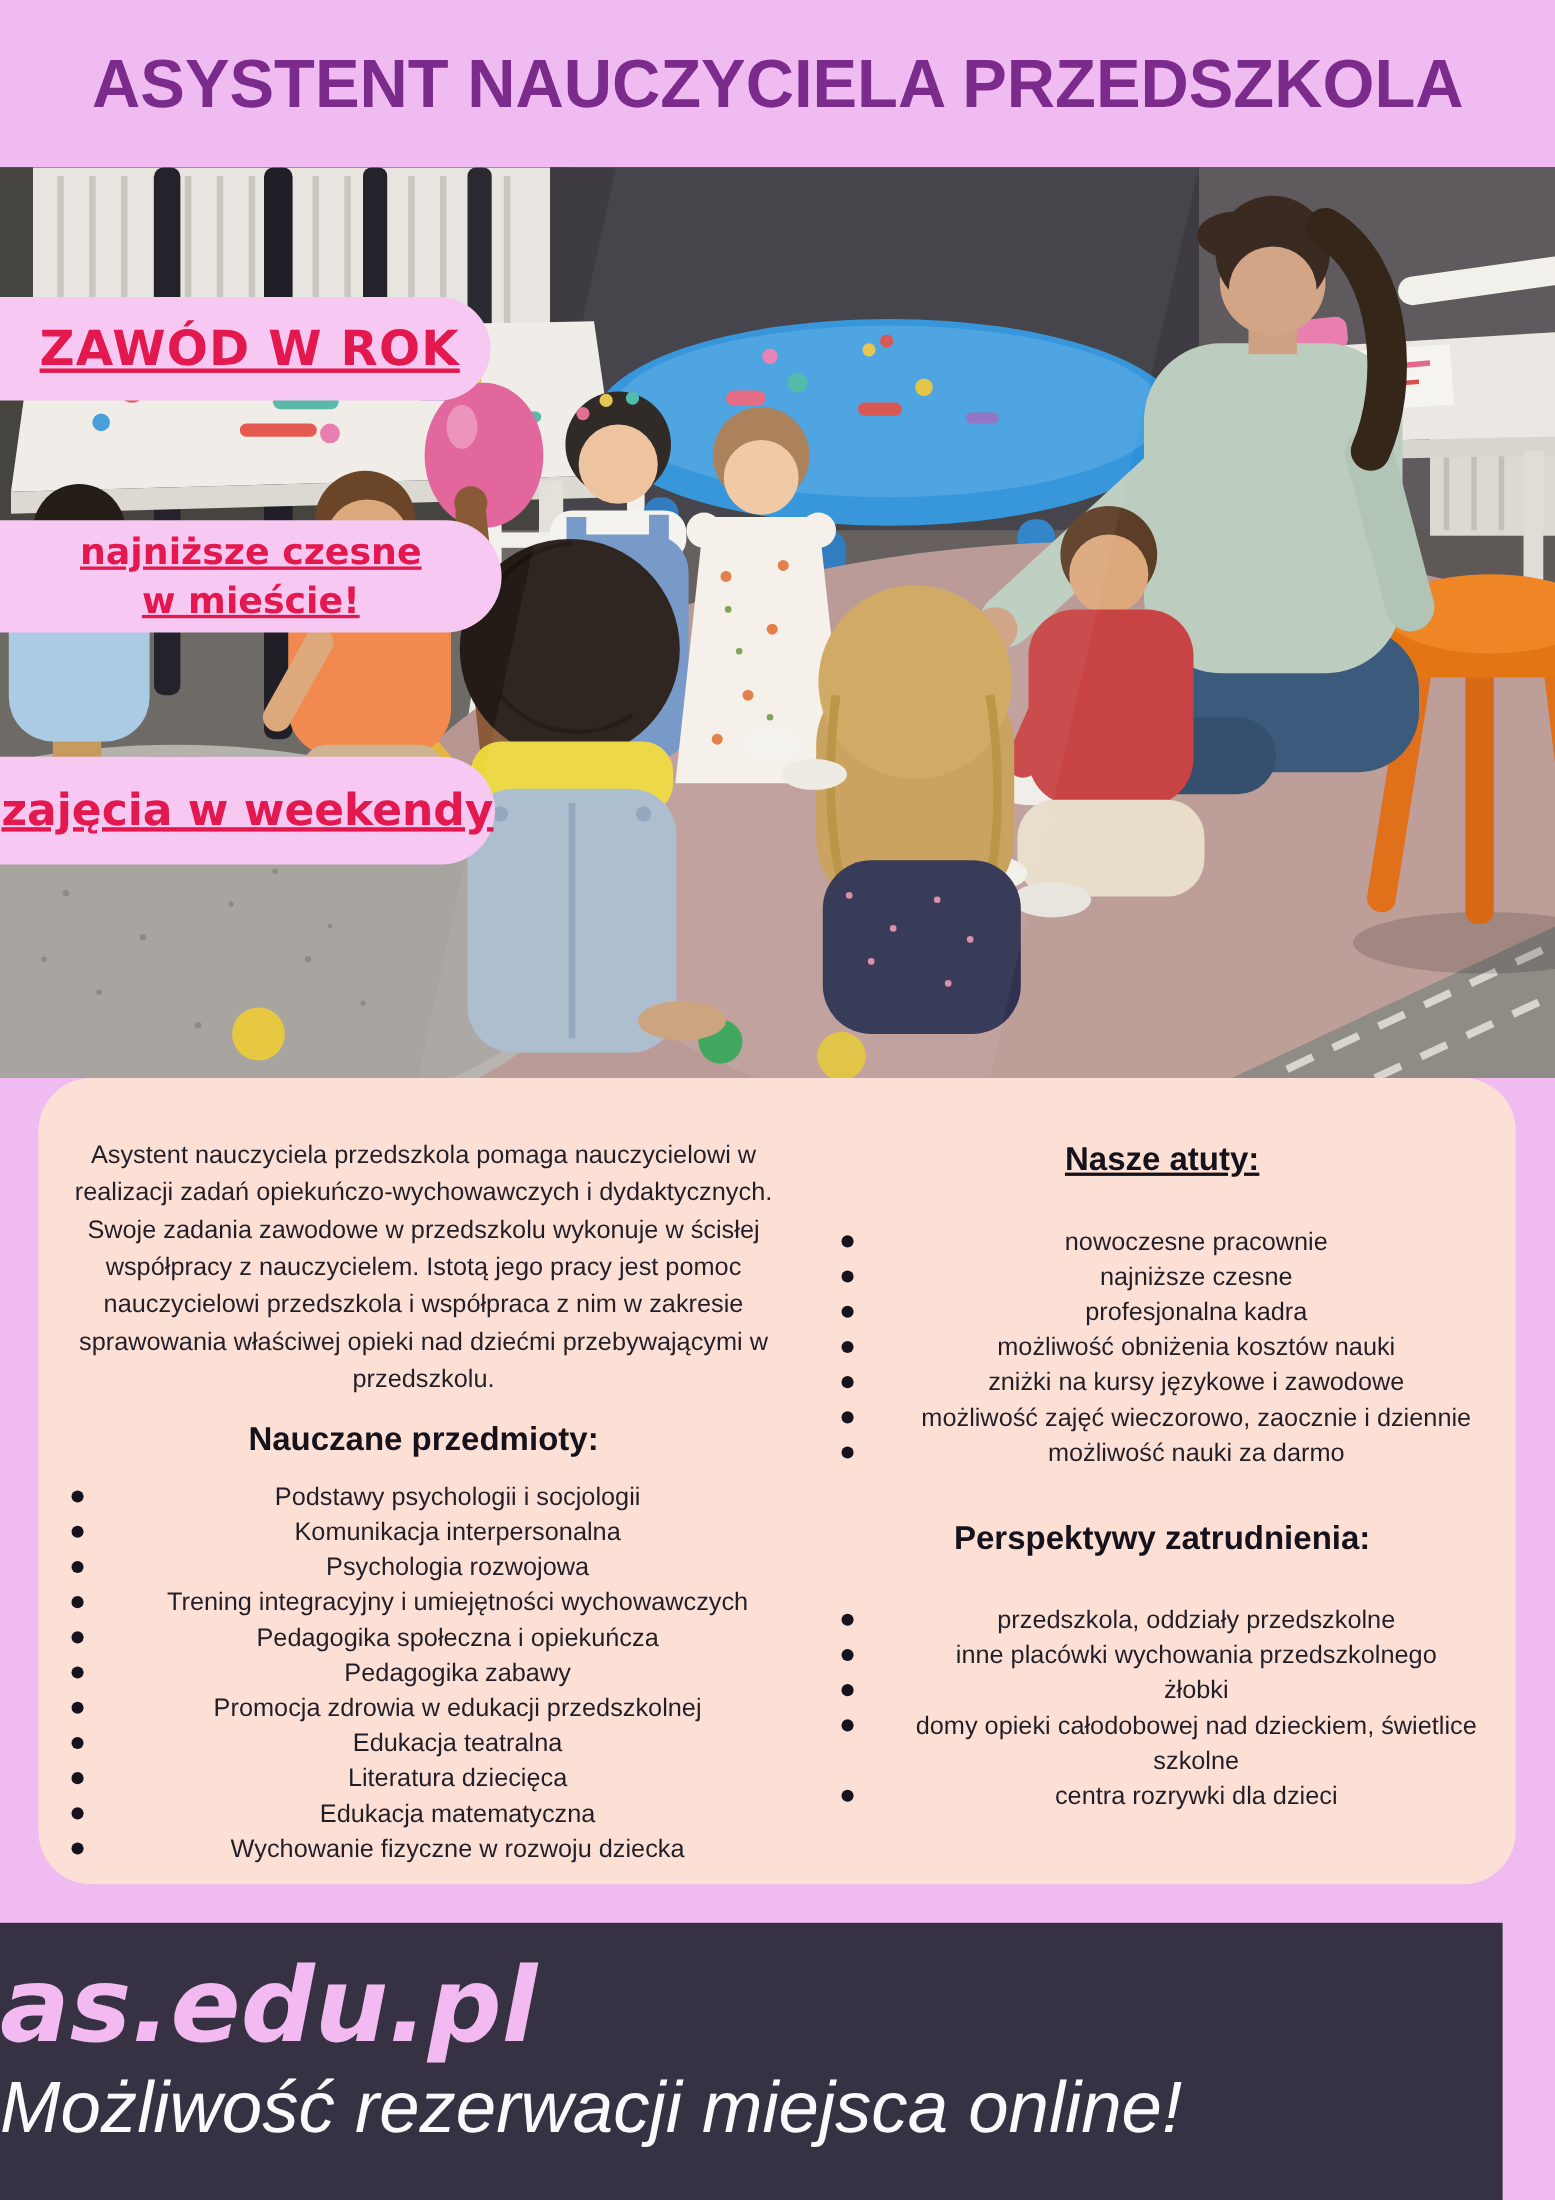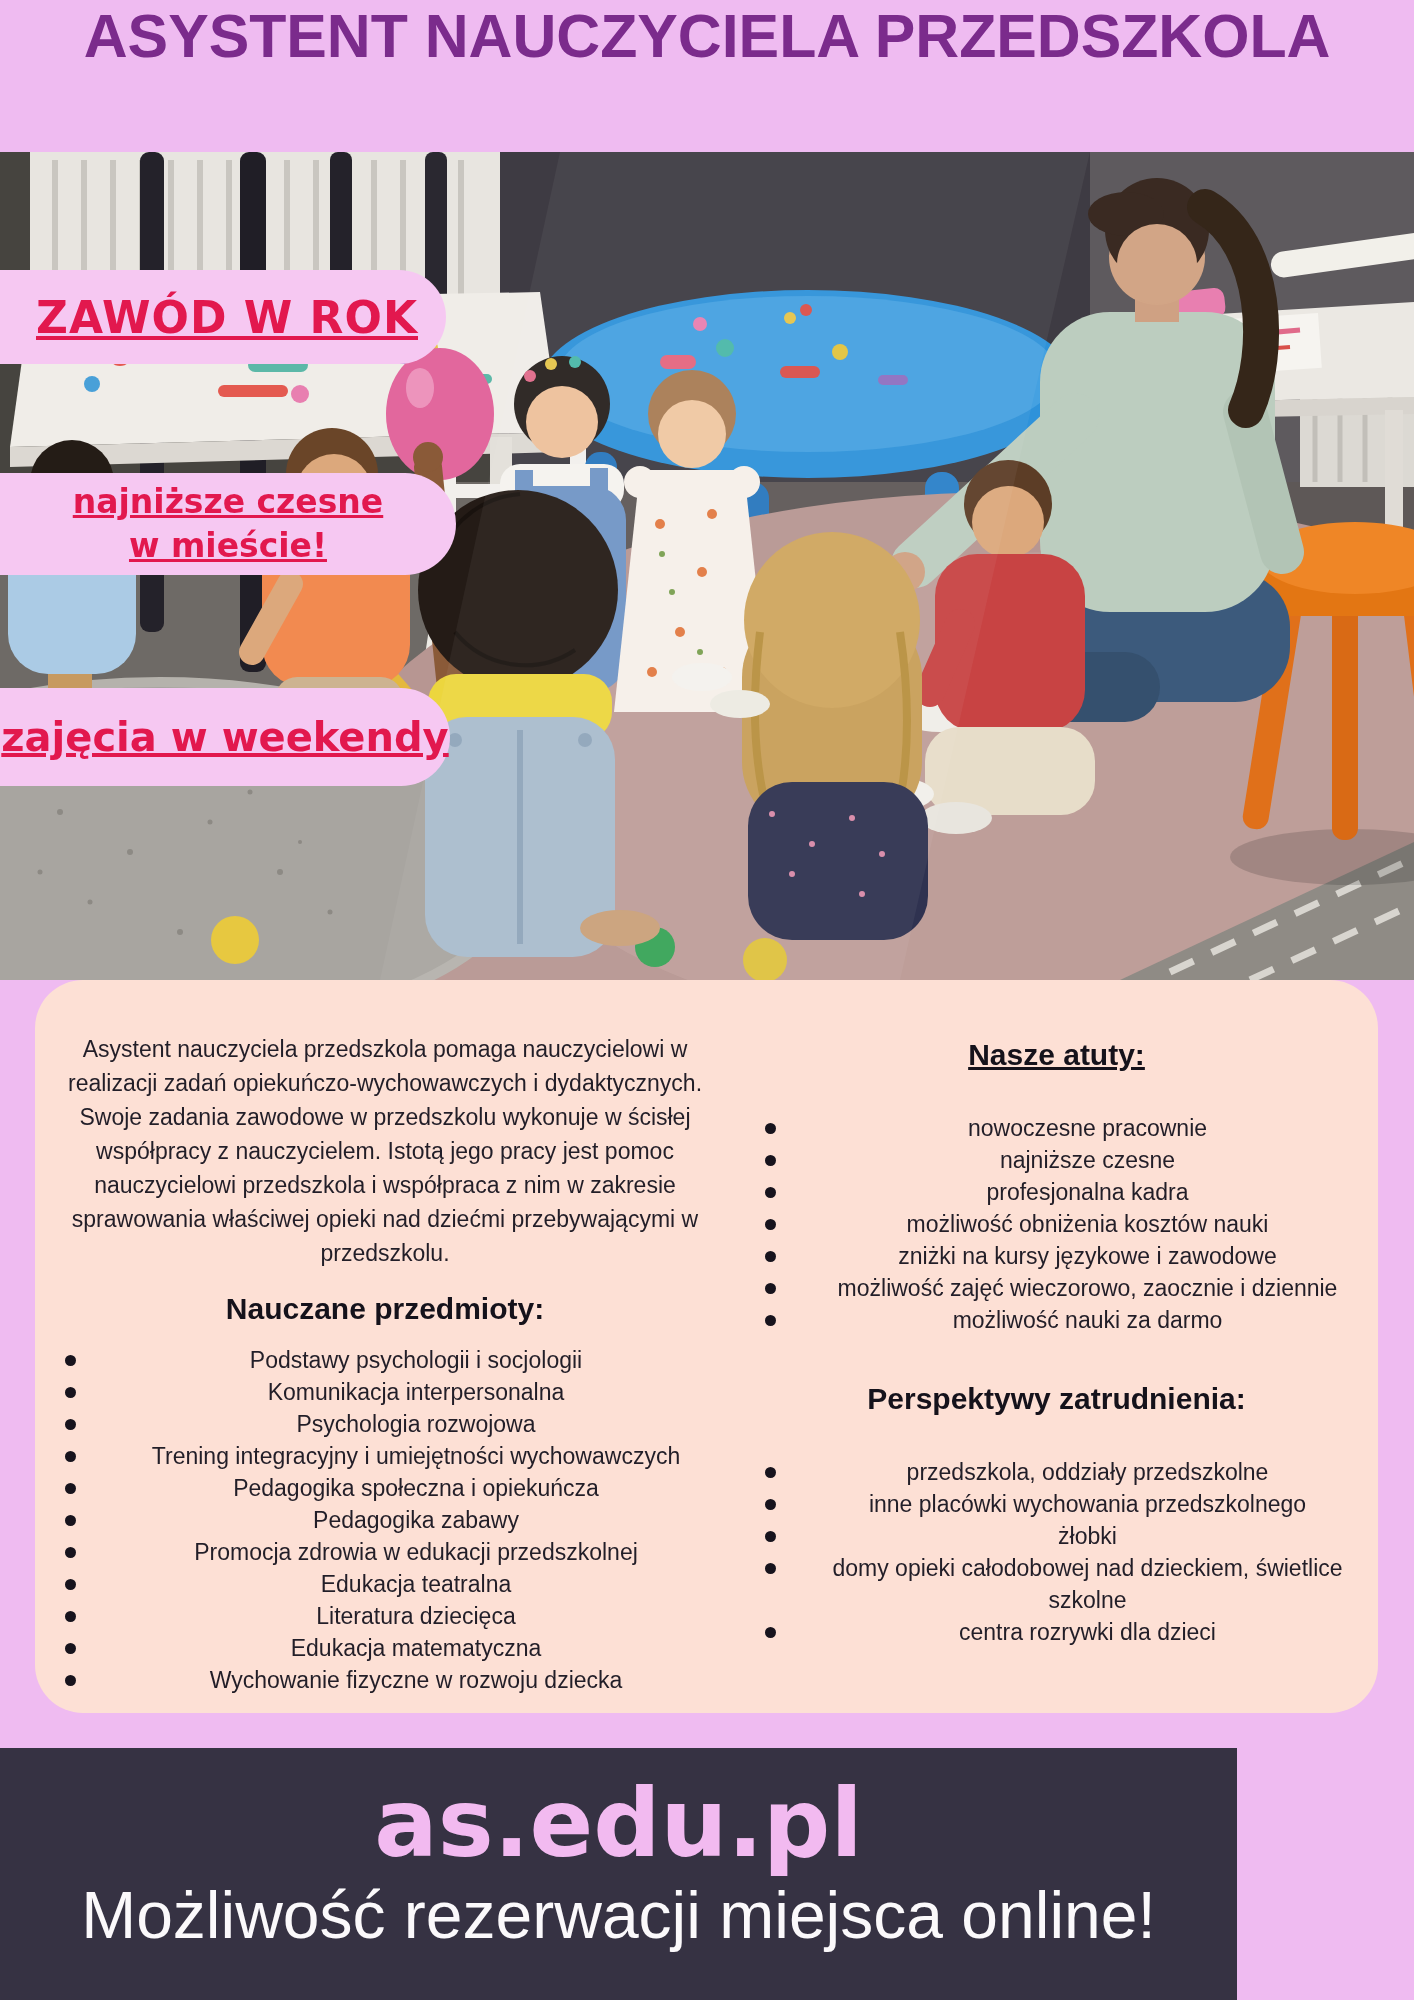--- a/index.html
+++ b/index.html
@@ -11,21 +11,21 @@
     --text-ink:#221e28;
     --footer-background:#363243;
     --footer-link-pink:#f2baf0;
     --footer-text:#fbf9fb;
   }
   html,body{margin:0;padding:0;}
   body{background:var(--background-pink);font-family:"Liberation Sans",sans-serif;}
   .poster{position:relative;width:1414px;height:2000px;margin:0 auto;background:var(--background-pink);overflow:hidden;}
 
   
-  .hdr{position:absolute;top:0;left:0;width:1414px;height:152px;display:flex;align-items:flex-start;justify-content:center;}
+  .hdr{position:absolute;top:0;left:0;width:1414px;height:152px;display:flex;align-items:center;justify-content:center;}
   .hdr h1{margin:0;font-size:62px;font-weight:800;color:var(--title-purple);letter-spacing:0px;transform:scaleX(0.98);white-space:nowrap;}
 
   
   .photo{position:absolute;top:152px;left:0;width:1414px;height:828px;overflow:hidden;background:#55504f;}
   .photo svg{display:block;width:1414px;height:828px;}
 
   
   .badge{position:absolute;left:0;background:var(--badge-pink);color:var(--accent-red);font-weight:800;display:flex;align-items:center;font-family:"DejaVu Sans",sans-serif;text-decoration:underline;}
   .badge-1{top:118px;width:446px;height:94px;border-radius:0 47px 47px 0;font-size:44px;letter-spacing:1px;padding-left:36px;box-sizing:border-box;}
   .badge-2{top:321px;width:456px;height:102px;border-radius:0 51px 51px 0;font-size:33px;line-height:1.32;justify-content:center;text-align:center;white-space:pre-line;}
@@ -39,21 +39,21 @@
   .intro{margin:0;padding:0 16px;font-size:23px;line-height:34px;text-align:center;}
   .card h2{margin:22px 0 0;font-size:30px;font-weight:700;text-align:center;color:#15121b;}
   .col-right h2.first{margin-top:0;text-decoration:underline;}
   .col-right h2.second{margin-top:46px;}
   .card ul{margin:40px 0 0;padding:0 8px 0 70px;list-style:none;}
   .col-left ul{margin-top:18px;}
   .card li{position:relative;font-size:23px;line-height:32px;text-align:center;}
   .card li::before{content:"";position:absolute;left:-40px;top:11px;width:11px;height:11px;border-radius:50%;background:#17131d;}
 
   
-  .ftr{position:absolute;top:1748px;left:0;width:1237px;height:252px;background:var(--footer-background);text-align:center;}
+  .ftr{position:absolute;top:1748px;left:0;width:1366px;height:252px;background:var(--footer-background);font-style:italic;}
   .site{margin-top:24px;font-size:94px;line-height:1.1;font-weight:800;color:var(--footer-link-pink);font-family:"DejaVu Sans",sans-serif;}
   .tagline{margin-top:2px;font-size:66px;font-weight:400;color:var(--footer-text);}
 </style>
 </head>
 <body>
 
 <div class="poster">
 
   <header class="hdr">
     <h1>ASYSTENT NAUCZYCIELA PRZEDSZKOLA</h1>

